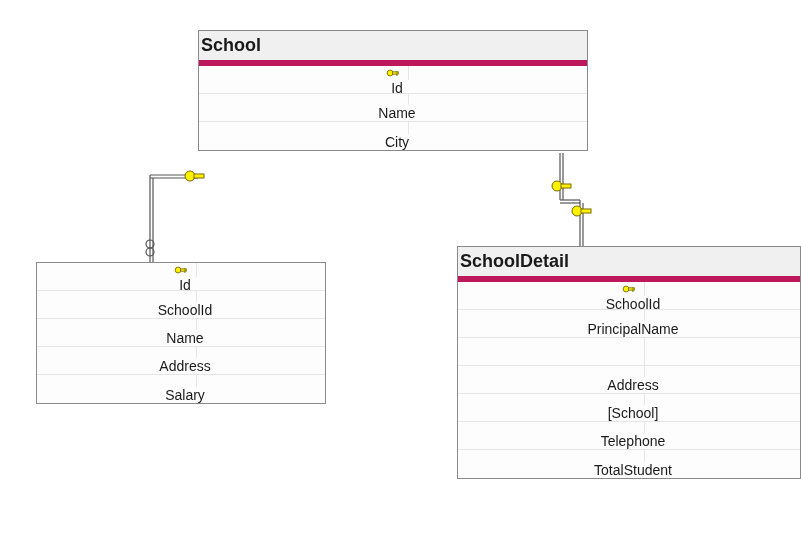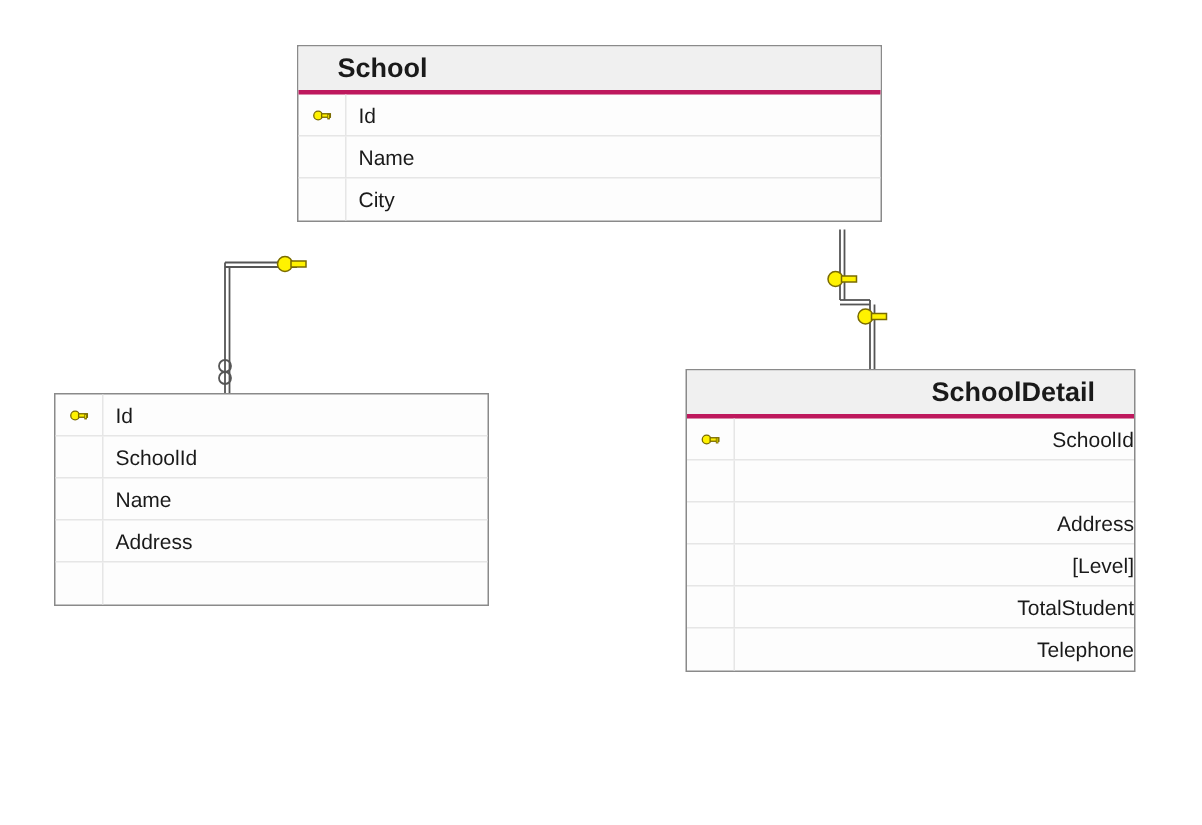--- a/index.html
+++ b/index.html
@@ -17,31 +17,32 @@
     width: 801px;
     height: 550px;
   }
   .table-box {
     position: absolute;
     background: #fdfdfd;
     border: 1px solid #8a8a8a;
   }
   .table-header {
     background: #f0f0f0;
-    border-bottom: 3px solid #be185d;
-    padding: 4px 26px;
+    border-bottom: 6px solid #be185d;
+    padding: 4px 2px;
     font-weight: 700;
     font-size: 18px;
   }
   .col-row {
     display: flex;
     align-items: center;
     height: 28px;
     border-bottom: 1px solid #e6e6e6;
     font-size: 14px;
+    flex-direction: column;
   }
   .col-row:last-child { border-bottom: none; }
   .key-cell {
     width: 32px;
     display: flex;
     align-items: center;
     justify-content: center;
     border-right: 1px solid #e6e6e6;
     height: 100%;
   }
@@ -147,52 +148,57 @@
     <div class="col-row">
       <div class="key-cell"></div>
       <div class="col-name">Name</div>
     </div>
     <div class="col-row">
       <div class="key-cell"></div>
       <div class="col-name">Address</div>
     </div>
     <div class="col-row">
       <div class="key-cell"></div>
+      <div class="col-name">Salary</div>
     </div>
   </div>
 </div>
 
-<div class="table-box" style="left:457px; top:246px; width:300px;text-align:right;">
+<div class="table-box" style="left:457px; top:246px; width:344px;">
   <div class="table-header">SchoolDetail</div>
   <div>
     <div class="col-row">
       <div class="key-cell">
         <svg class="key-icon" viewBox="0 0 24 24">
               <circle cx="7" cy="12" r="5" fill="#fff200" stroke="#7a6b00" stroke-width="1.5"></circle>
               <rect x="11" y="10" width="10" height="4" fill="#fff200" stroke="#7a6b00" stroke-width="1.5"></rect>
               <rect x="18" y="10" width="2" height="6" fill="#fff200" stroke="#7a6b00" stroke-width="1"></rect>
             </svg>
       </div>
       <div class="col-name">SchoolId</div>
     </div>
     <div class="col-row">
       <div class="key-cell"></div>
+      <div class="col-name">PrincipalName</div>
+    </div>
+    <div class="col-row">
+      <div class="key-cell"></div>
     </div>
     <div class="col-row">
       <div class="key-cell"></div>
       <div class="col-name">Address</div>
     </div>
     <div class="col-row">
       <div class="key-cell"></div>
-      <div class="col-name">[Level]</div>
+      <div class="col-name">[School]</div>
+    </div>
+    <div class="col-row">
+      <div class="key-cell"></div>
+      <div class="col-name">Telephone</div>
     </div>
     <div class="col-row">
       <div class="key-cell"></div>
       <div class="col-name">TotalStudent</div>
     </div>
-    <div class="col-row">
-      <div class="key-cell"></div>
-      <div class="col-name">Telephone</div>
-    </div>
   </div>
 </div>
 
 </div>
 
 </body></html>

